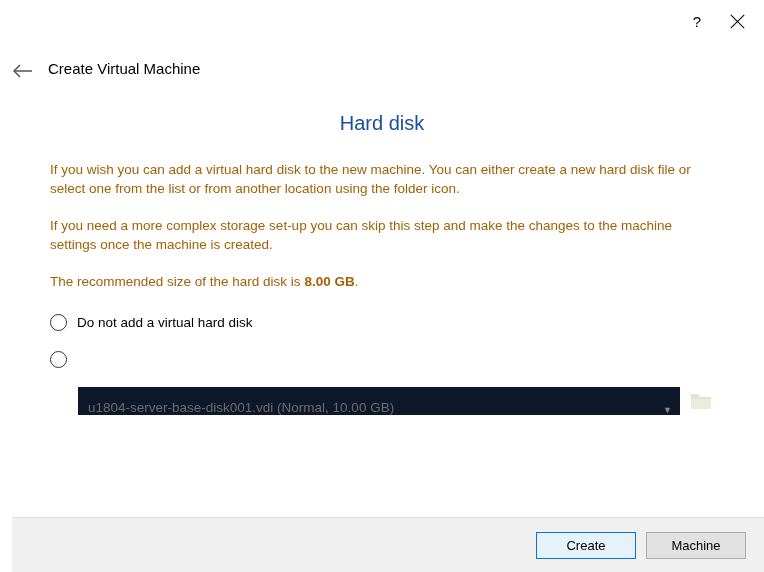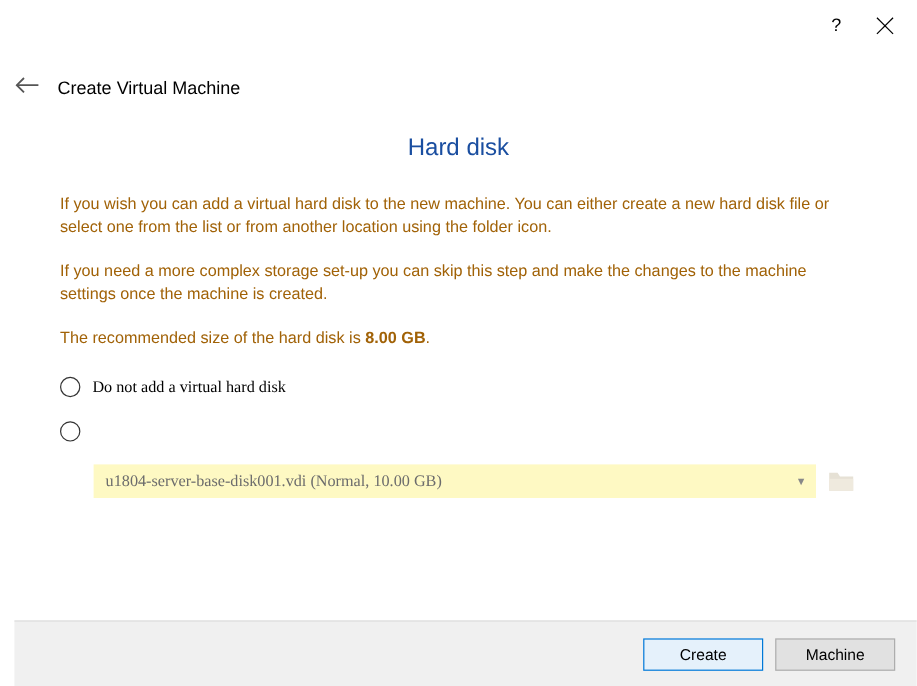--- a/index.html
+++ b/index.html
@@ -43,21 +43,21 @@
       top: -1px;
       width: 1px;
       height: 19px;
       background: #000;
     }
     .titlebar .close-x::before { transform: rotate(45deg); }
     .titlebar .close-x::after { transform: rotate(-45deg); }
 
     .header-row {
       display: flex;
-      align-items: flex-end;
+      align-items: flex-start;
       padding: 18px 12px 10px 12px;
       gap: 14px;
     }
     .back-arrow {
       width: 22px;
       height: 22px;
       display: flex;
       align-items: center;
       justify-content: center;
       cursor: pointer;
@@ -79,21 +79,21 @@
       text-align: center;
     }
     .para {
       font-size: 13.5px;
       color: #a16207;
       line-height: 1.4;
       margin-bottom: 18px;
     }
     .para .bold { font-weight: 700; }
 
-    .radio-group { margin-top: 8px; font-family: Liberation Serif, serif; }
+    .radio-group { margin-top: 8px; }
     .radio-row {
       display: flex;
       align-items: center;
       gap: 10px;
       padding: 5px 0 5px 0;
       position: relative;
     }
     .radio-circle {
       width: 17px;
       height: 17px;
@@ -132,24 +132,24 @@
     .existing-row {
       display: flex;
       align-items: center;
       gap: 8px;
       margin-top: 14px;
       padding-left: 28px;
     }
     .dropdown {
       flex: 1;
       height: 28px;
-      background: #fef9c3;
+      background: #0f172a;
       border: none;
       display: flex;
-      align-items: center;
+      align-items: flex-end;
       justify-content: space-between;
       padding: 0 8px 0 10px;
       color: #6c6c6c;
       font-size: 13.5px;
     }
     .dropdown .dd-arrow {
       font-size: 9px;
       color: #888;
     }
     .folder-icon {

